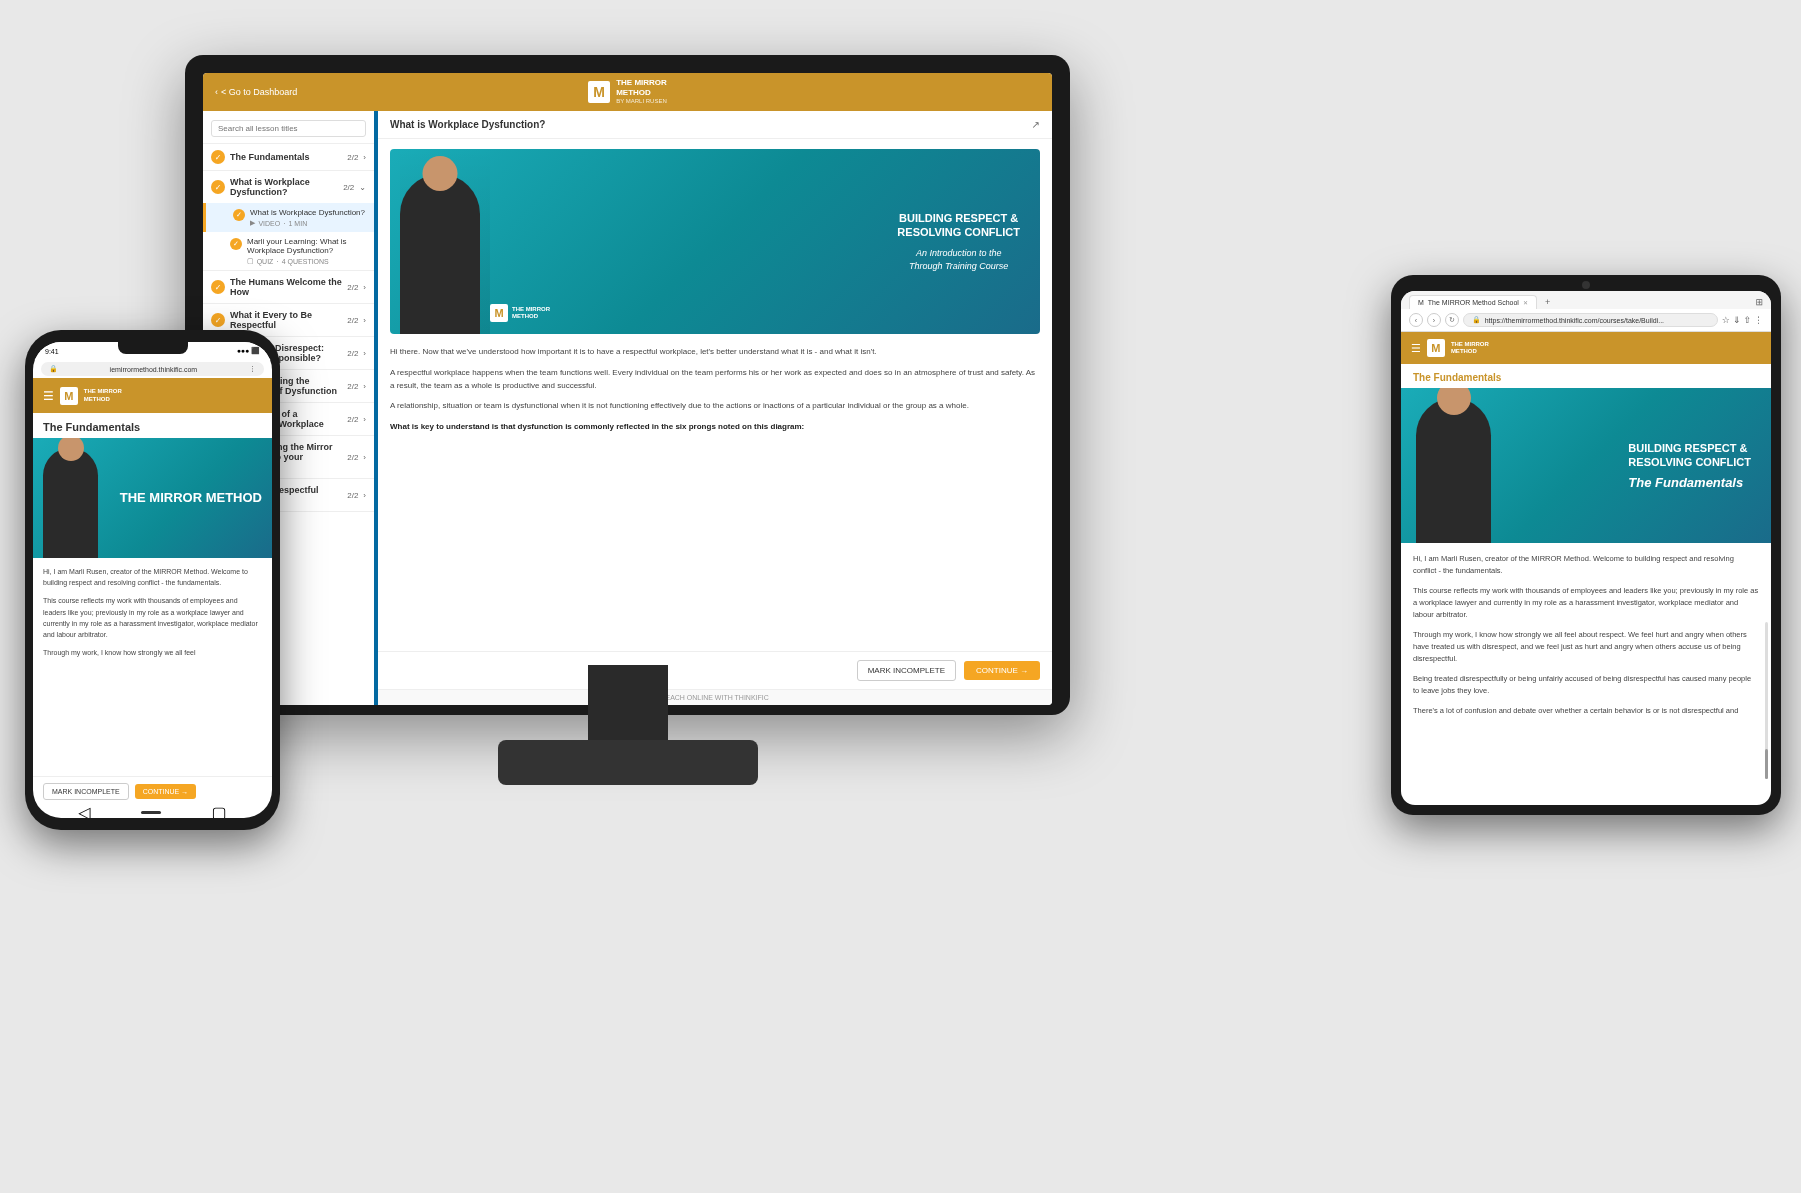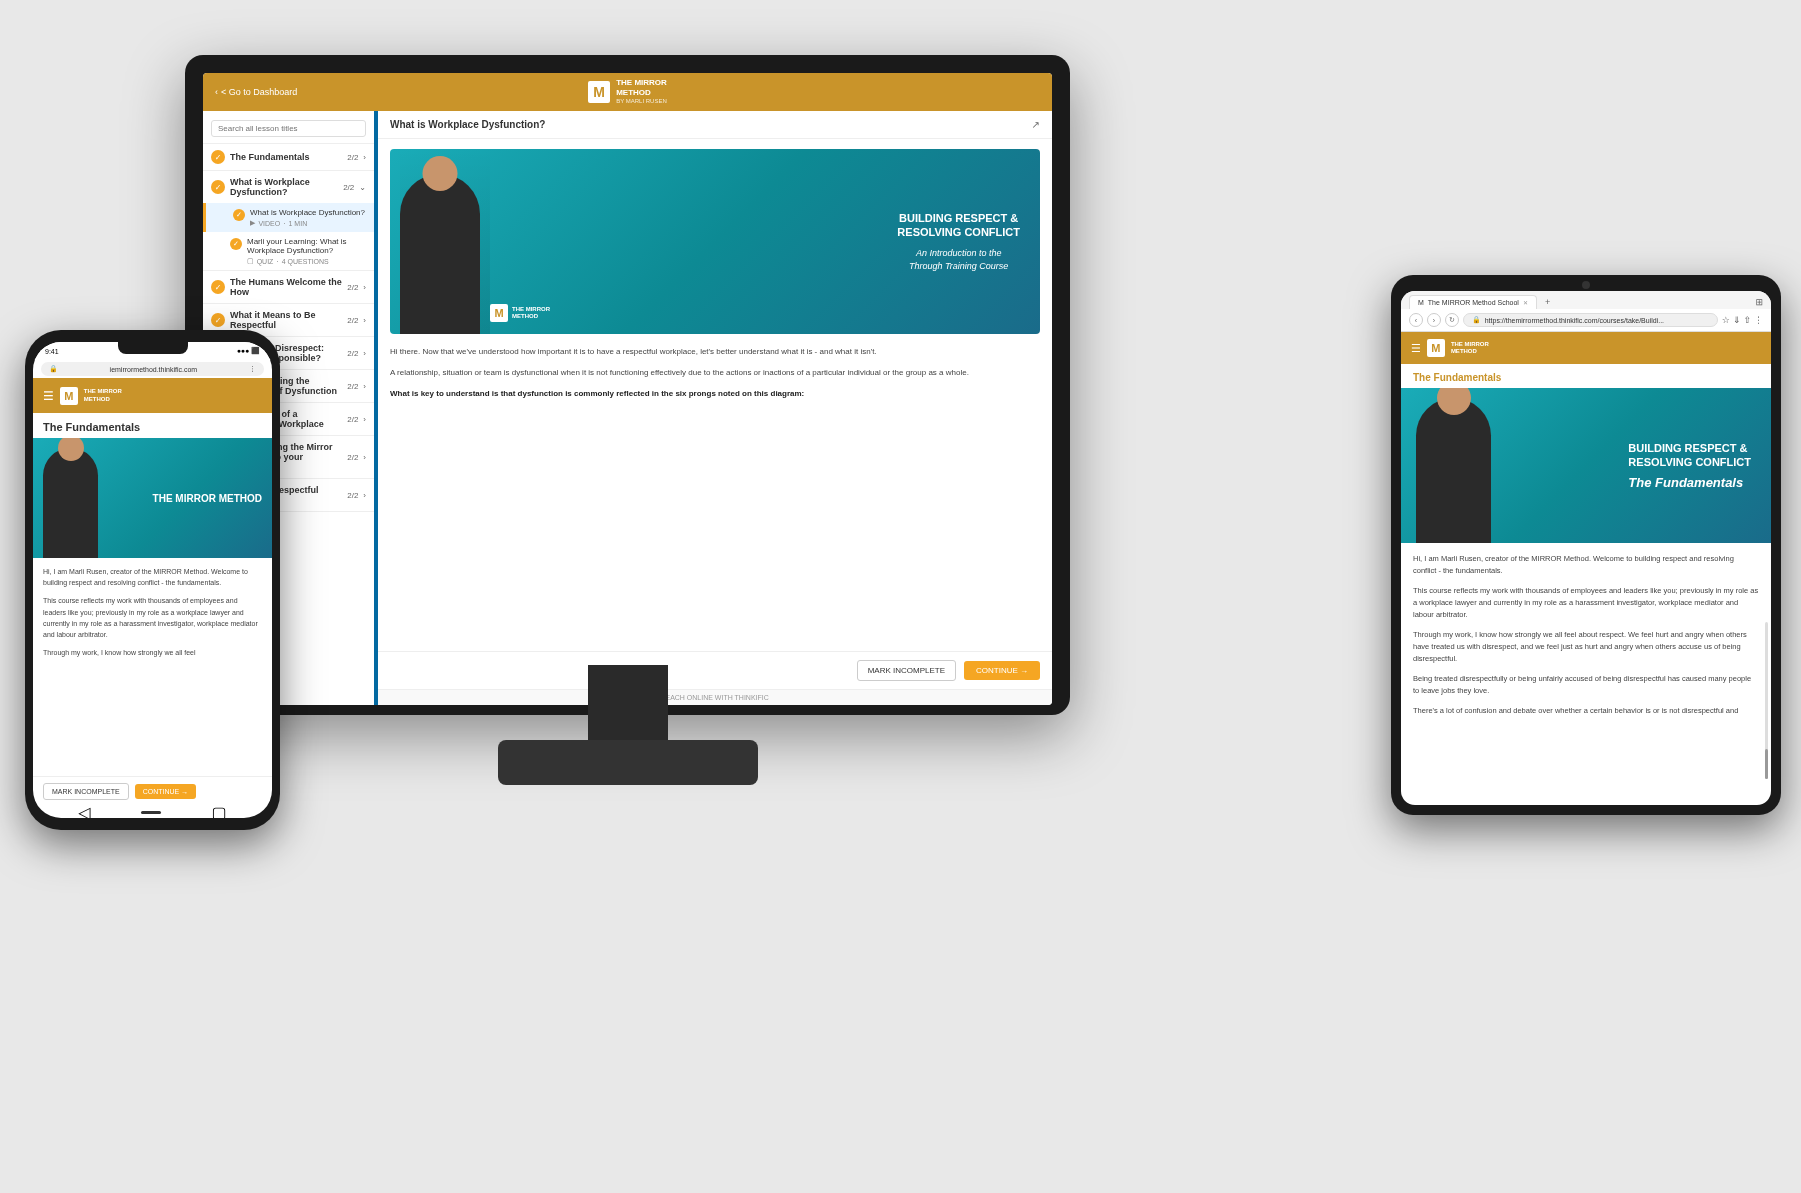--- a/index.html
+++ b/index.html
@@ -543,21 +543,21 @@
 
     .phone-video-text-overlay {
       position: absolute;
       right: 10px;
       top: 50%;
       transform: translateY(-50%);
       text-align: center;
     }
 
     .phone-video-title-text {
-      font-size: 10px;
+      font-size: 13px;
       font-weight: bold;
       color: #fff;
       text-transform: uppercase;
       line-height: 1.3;
     }
 
     .phone-person-silhouette {
       position: absolute;
       left: 10px;
       bottom: 0;
@@ -969,21 +969,21 @@
                 <div class="sidebar-check"></div>
                 <span class="sidebar-section-title">The Humans Welcome the How</span>
                 <span class="sidebar-fraction">2/2</span>
                 <span class="sidebar-chevron">›</span>
               </div>
             </div>
 
             <div class="sidebar-section">
               <div class="sidebar-section-header">
                 <div class="sidebar-check"></div>
-                <span class="sidebar-section-title">What it Means to Be Respectful</span>
+                <span class="sidebar-section-title">What it Every to Be Respectful</span>
                 <span class="sidebar-fraction">2/2</span>
                 <span class="sidebar-chevron">›</span>
               </div>
             </div>
 
             <div class="sidebar-section">
               <div class="sidebar-section-header">
                 <div class="sidebar-check"></div>
                 <span class="sidebar-section-title">Perceived Disrespect: Who is Responsible?</span>
                 <span class="sidebar-fraction">2/2</span>
@@ -1056,20 +1056,21 @@
                   <div class="mon-video-logo-m">M</div>
                   <div class="mon-video-logo-text">
                     <div>THE MIRROR</div>
                     <div>METHOD</div>
                   </div>
                 </div>
               </div>
 
               <div class="mon-text-content">
                 <p>Hi there. Now that we've understood how important it is to have a respectful workplace, let's better understand what it is - and what it isn't.</p>
+                <p>A respectful workplace happens when the team functions well. Every individual on the team performs his or her work as expected and does so in an atmosphere of trust and safety. As a result, the team as a whole is productive and successful.</p>
                 <p>A relationship, situation or team is dysfunctional when it is not functioning effectively due to the actions or inactions of a particular individual or the group as a whole.</p>
                 <p><strong>What is key to understand is that dysfunction is commonly reflected in the six prongs noted on this diagram:</strong></p>
               </div>
             </div>
 
             <div class="mon-footer">
               <button class="btn-mark-incomplete">MARK INCOMPLETE</button>
               <button class="btn-continue">CONTINUE →</button>
             </div>
 

